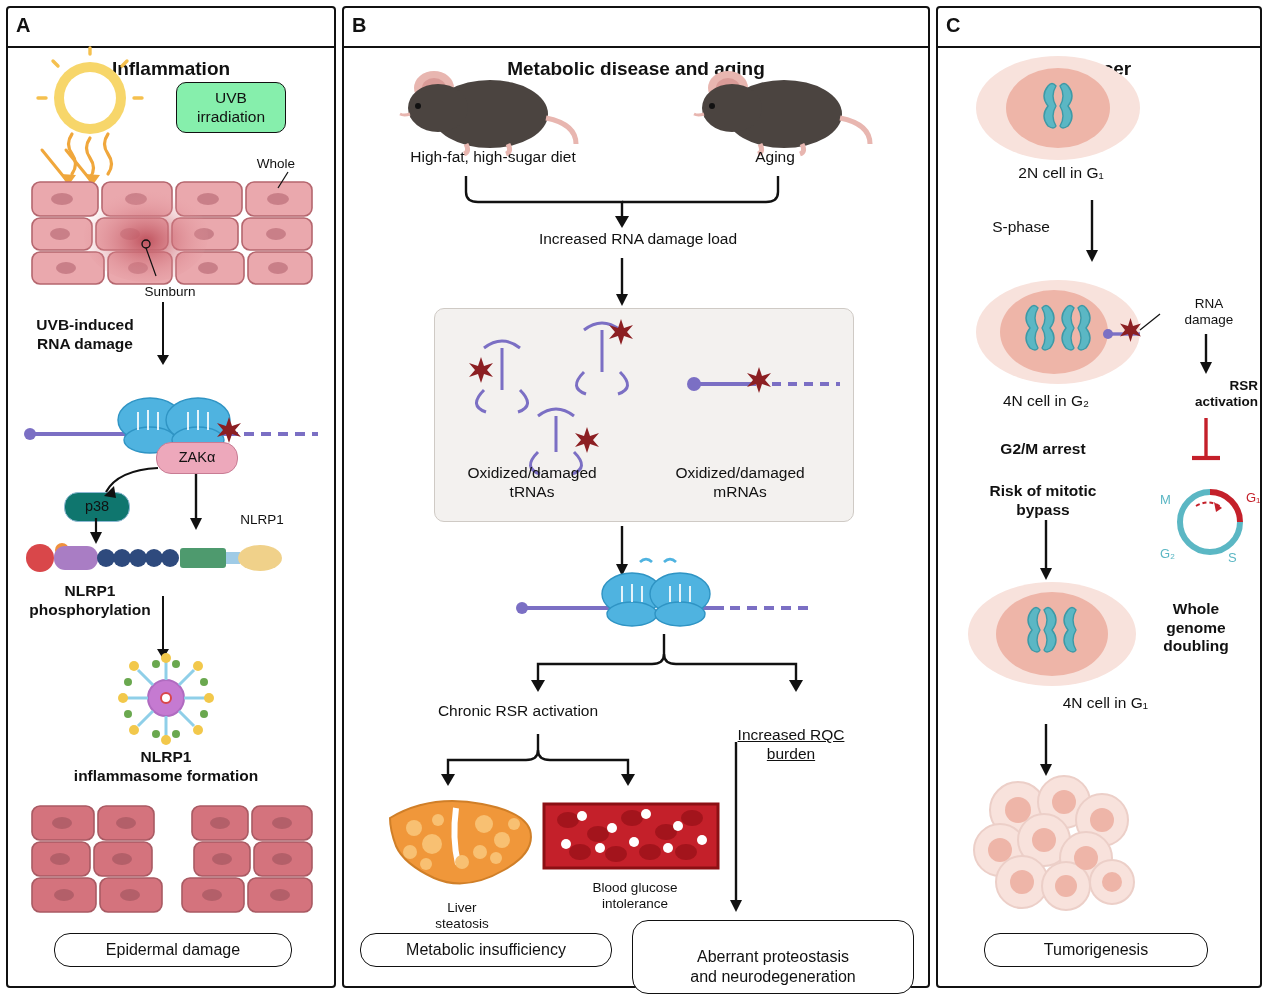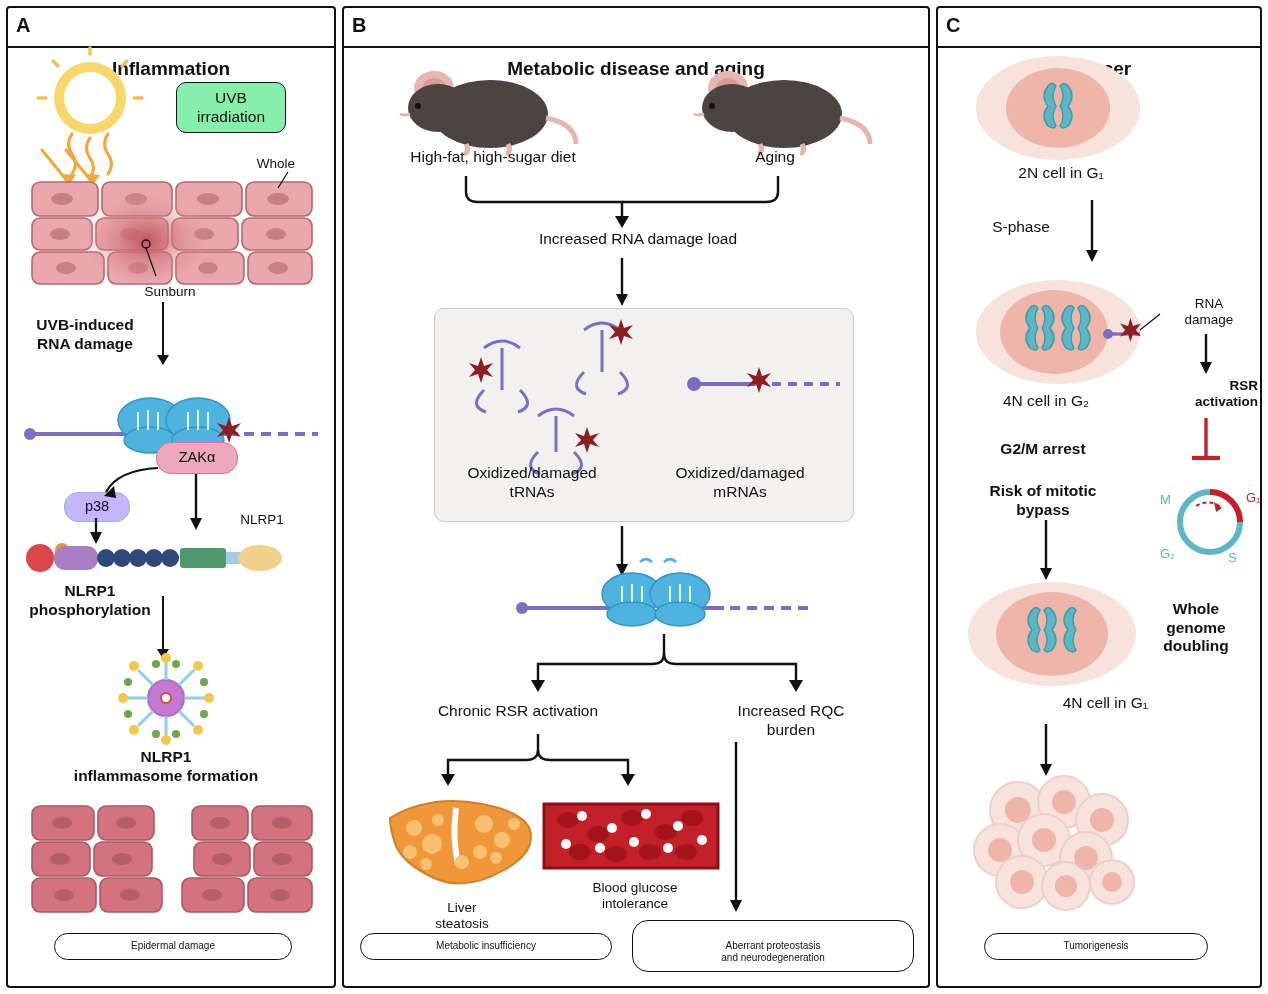--- a/index.html
+++ b/index.html
@@ -8,21 +8,21 @@
   .panel{position:absolute;top:6px;height:982px;border:2px solid #111;border-radius:4px;box-sizing:border-box;background:#fff;}
   #panelA{left:6px;width:330px;}
   #panelB{left:342px;width:588px;}
   #panelC{left:936px;width:326px;}
   .panel-letter{position:absolute;top:6px;left:8px;font-size:20px;font-weight:bold;}
   .panel-title{position:absolute;top:8px;left:0;width:100%;text-align:center;font-size:19px;font-weight:bold;margin-top:42px;}
   .divider{position:absolute;left:0;width:100%;height:2px;background:#111;top:38px;}
   .lbl{position:absolute;text-align:center;font-size:15.5px;line-height:1.2;color:#111;}
   .lbl.b{font-weight:bold;}
   .small{font-size:13.5px;}
-  .pill{position:absolute;border:1.6px solid #111;border-radius:16px;background:#fff;text-align:center;font-size:10px;line-height:1.25;padding:6px 10px;box-sizing:border-box;}
+  .pill{position:absolute;border:1.6px solid #111;border-radius:16px;background:#fff;text-align:center;font-size:16px;line-height:1.25;padding:6px 10px;box-sizing:border-box;}
   .arrow{position:absolute;background:#111;width:2.4px;}
   .arrow:after{content:"";position:absolute;left:50%;transform:translateX(-50%);bottom:-9px;width:0;height:0;border-left:6px solid transparent;border-right:6px solid transparent;border-top:10px solid #111;}
   svg{display:block;overflow:visible;}
   .uvbbox{position:absolute;background:#86efac;border:1.6px solid #111;border-radius:10px;text-align:center;font-size:15.5px;line-height:1.2;padding:6px 8px;box-sizing:border-box;font-weight:normal;}
   .greybox{position:absolute;background:#f3f1ef;border:1.5px solid #cfcac5;border-radius:10px;}
 </style>
 </head>
 <body>
 
 <div id="fig">
@@ -136,21 +136,21 @@
       </g>
       <g fill="#8c1f22">
         <path d="M204 40 l3 -9 l3 9 l9 -3 l-6 7 l6 7 l-9 -3 l-3 9 l-3 -9 l-9 3 l6 -7 l-6 -7 z"></path>
       </g>
     </svg>
 
     <div style="position:absolute;left:148px;top:434px;width:80px;height:30px;background:#eda8bb;border:1.4px solid #c87c94;border-radius:15px;text-align:center;line-height:28px;font-size:14.5px;">
       <span>ZAKα</span>
     </div>
 
-    <div style="position:absolute;left:56px;top:484px;width:64px;height:28px;background:#c4b5fd;border:1.4px solid #8fb9d4;border-radius:14px;text-align:center;line-height:26px;font-size:14.5px;">
+    <div style="position:absolute;left:56px;top:484px;width:64px;height:28px;background:#0f766e;border:1.4px solid #8fb9d4;border-radius:14px;text-align:center;line-height:26px;font-size:14.5px;">
       <span>p38</span>
     </div>
     <svg style="position:absolute;left:50px;top:450px;" width="120" height="50">
       <path d="M100 10 q-40 2 -52 24" stroke="#111" stroke-width="2.2" fill="none"></path>
       <polygon points="46,38 56,28 58,40" fill="#111"></polygon>
     </svg>
     <svg style="position:absolute;left:112px;top:466px;" width="90" height="64">
       <path d="M76 0 L76 44" stroke="#111" stroke-width="2.4" fill="none"></path>
       <polygon points="70,44 82,44 76,56" fill="#111"></polygon>
     </svg>
@@ -359,21 +359,21 @@
     </svg>
 
     <svg style="position:absolute;left:120px;top:626px;" width="380" height="64">
       <path d="M200 0 L200 20 Q200 30 188 30 L74 30 L74 46" stroke="#111" stroke-width="2.4" fill="none"></path>
       <path d="M200 20 Q200 30 212 30 L332 30 L332 46" stroke="#111" stroke-width="2.4" fill="none"></path>
       <polygon points="67,46 81,46 74,58" fill="#111"></polygon>
       <polygon points="325,46 339,46 332,58" fill="#111"></polygon>
     </svg>
 
     <div class="lbl" style="left:24px;top:694px;width:300px;">Chronic RSR activation</div>
-    <div class="lbl" style="left:352px;top:694px;width:190px;white-space:pre-line;">Increased RQC
+    <div class="lbl" style="left:352px;top:718px;width:190px;white-space:pre-line;text-decoration:underline;">Increased RQC
 burden</div>
 
     <svg style="position:absolute;left:60px;top:726px;" width="290" height="60">
       <path d="M134 0 L134 16 Q134 26 122 26 L44 26 L44 40" stroke="#111" stroke-width="2.4" fill="none"></path>
       <path d="M134 16 Q134 26 146 26 L224 26 L224 40" stroke="#111" stroke-width="2.4" fill="none"></path>
       <polygon points="37,40 51,40 44,52" fill="#111"></polygon>
       <polygon points="217,40 231,40 224,52" fill="#111"></polygon>
     </svg>
 
     <svg style="position:absolute;left:36px;top:782px;" width="160" height="96">

